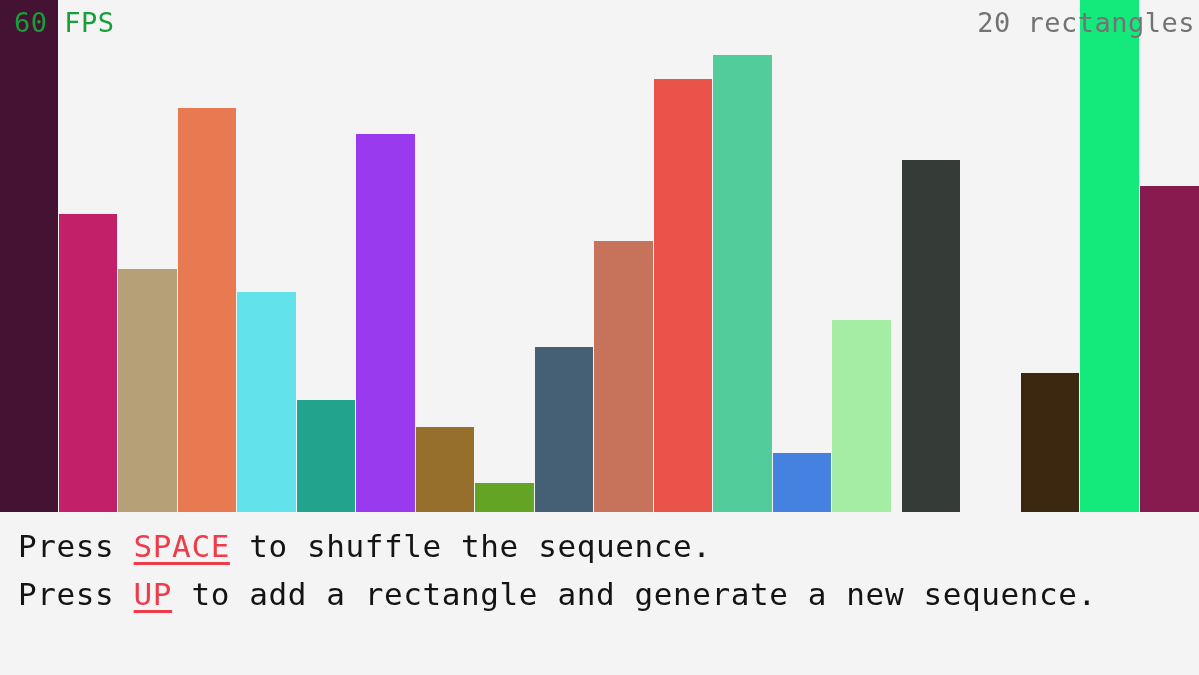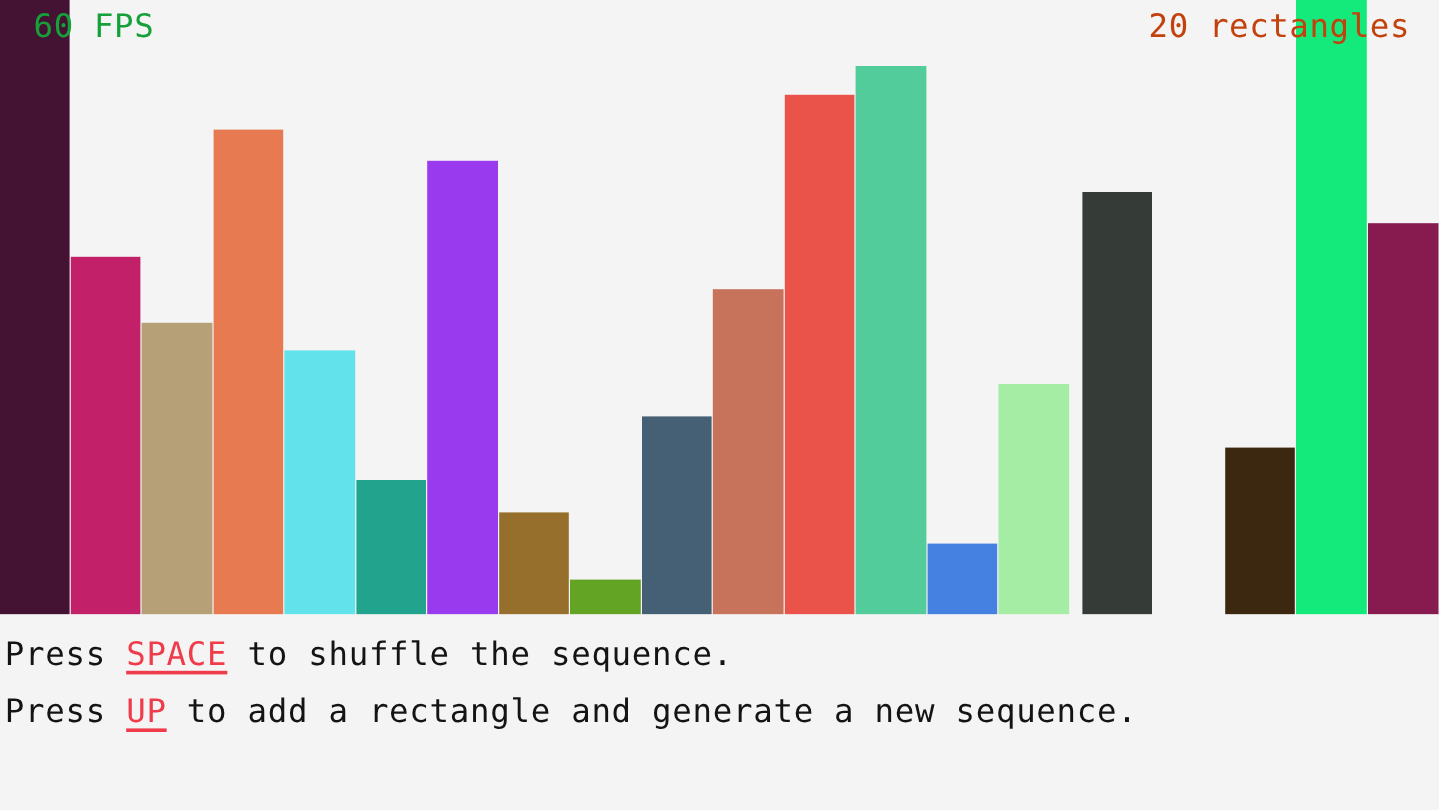--- a/index.html
+++ b/index.html
@@ -35,45 +35,44 @@
     top: 8px;
     font-family: "DejaVu Sans Mono", "Liberation Mono", monospace;
     font-size: 27px;
     line-height: 30px;
     letter-spacing: 0.5px;
     white-space: nowrap;
   }
   #fps-counter {
     left: 14px;
     color: #15a03a;
-    margin-left: 14px;
   }
   #rect-counter {
-    right: 24px;
-    color: #c2410c;
+    right: 4px;
+    color: #737373;
   }
 
   
   #instructions {
     position: absolute;
     left: 0;
     top: 512px;
     width: 1199px;
     height: 163px;
     background: #f4f4f4;
     padding-top: 10px;
     box-sizing: border-box;
   }
   .instruction-line {
     font-family: "DejaVu Sans Mono", "Liberation Mono", monospace;
-    font-size: 27px;
+    font-size: 31px;
     line-height: 48px;
     color: #141414;
     white-space: nowrap;
-    padding-left: 4px;
+    padding-left: 18px;
     letter-spacing: 0.6px;
   }
   .key {
     color: #ef3b4a;
     text-decoration: underline;
     text-decoration-thickness: 3px;
     text-underline-offset: 5px;
   }
 </style>
 </head>

